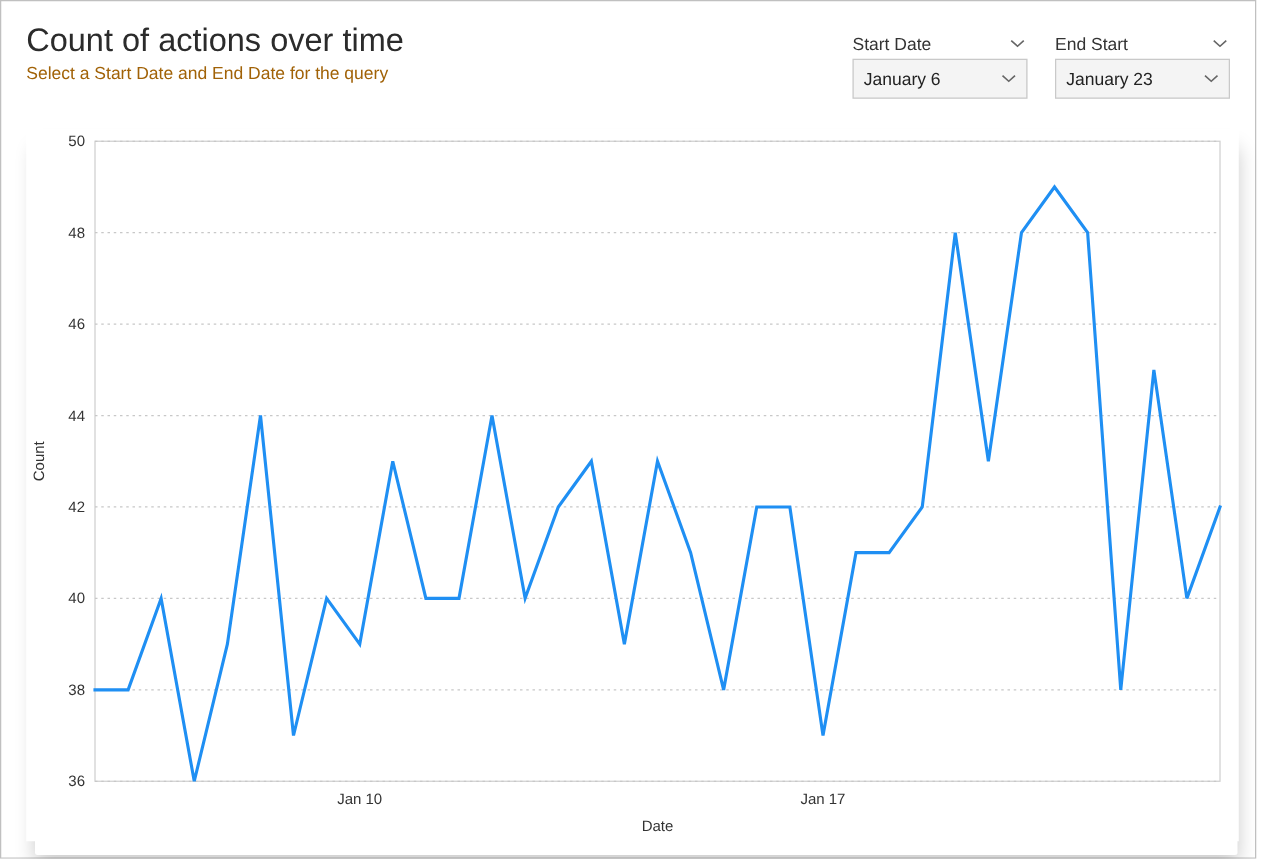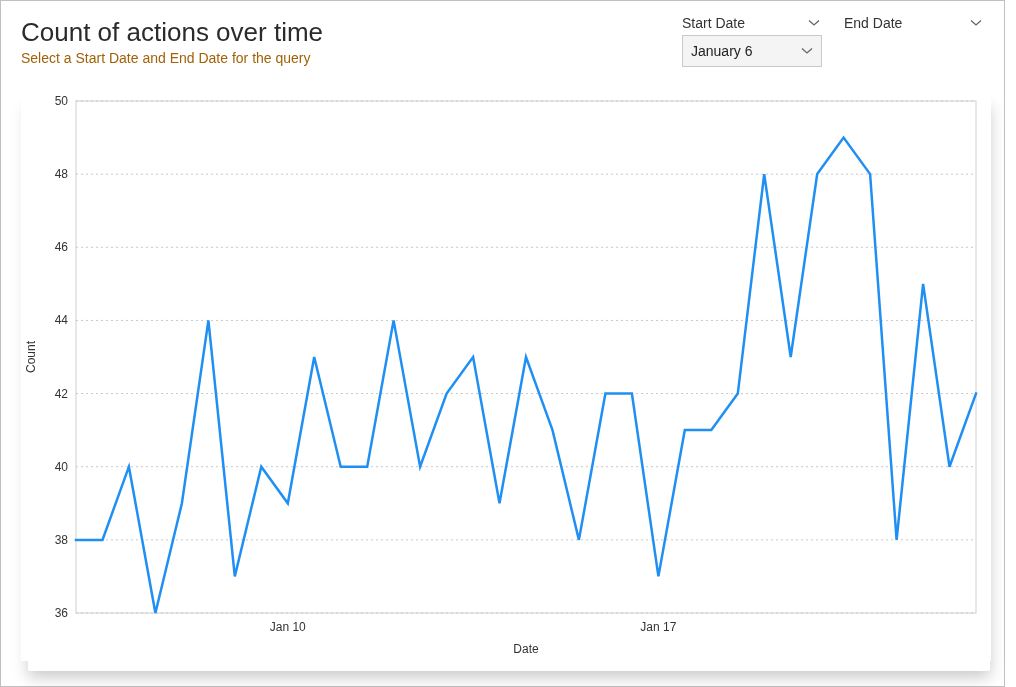--- a/index.html
+++ b/index.html
@@ -29,21 +29,21 @@
     margin: 2px 0 2px 0;
   }
   .subtitle {
     font-size: 14px;
     color: #a16207;
     margin: 0;
   }
   .controls {
     display: flex;
     gap: 22px;
-    margin-top: 0;
+    margin-top: 12px;
   }
   .control { width: 140px; }
   .control-label-row {
     display: flex; justify-content: space-between; align-items: center;
     font-size: 14px; color: #333; margin-bottom: 4px;
     padding-right: 2px;
   }
   .dropdown {
     height: 28px; width: 140px;
     border: 1px solid #c9c9c9;
@@ -103,21 +103,29 @@
           <span>January 6</span>
           <span class="chev">
             <svg viewBox="0 0 12 12">
                 <path d="M1 3.5 L6 8 L11 3.5" fill="none" stroke="#666" stroke-width="1.3"></path>
               </svg>
           </span>
         </div>
       </div>
       <div class="control">
         <div class="control-label-row">
-          <span>End Date</span>
+          <span>End Start</span>
+          <span class="chev">
+            <svg viewBox="0 0 12 12">
+                <path d="M1 3.5 L6 8 L11 3.5" fill="none" stroke="#666" stroke-width="1.3"></path>
+              </svg>
+          </span>
+        </div>
+        <div class="dropdown">
+          <span>January 23</span>
           <span class="chev">
             <svg viewBox="0 0 12 12">
                 <path d="M1 3.5 L6 8 L11 3.5" fill="none" stroke="#666" stroke-width="1.3"></path>
               </svg>
           </span>
         </div>
       </div>
     </div>
   </div>
 

